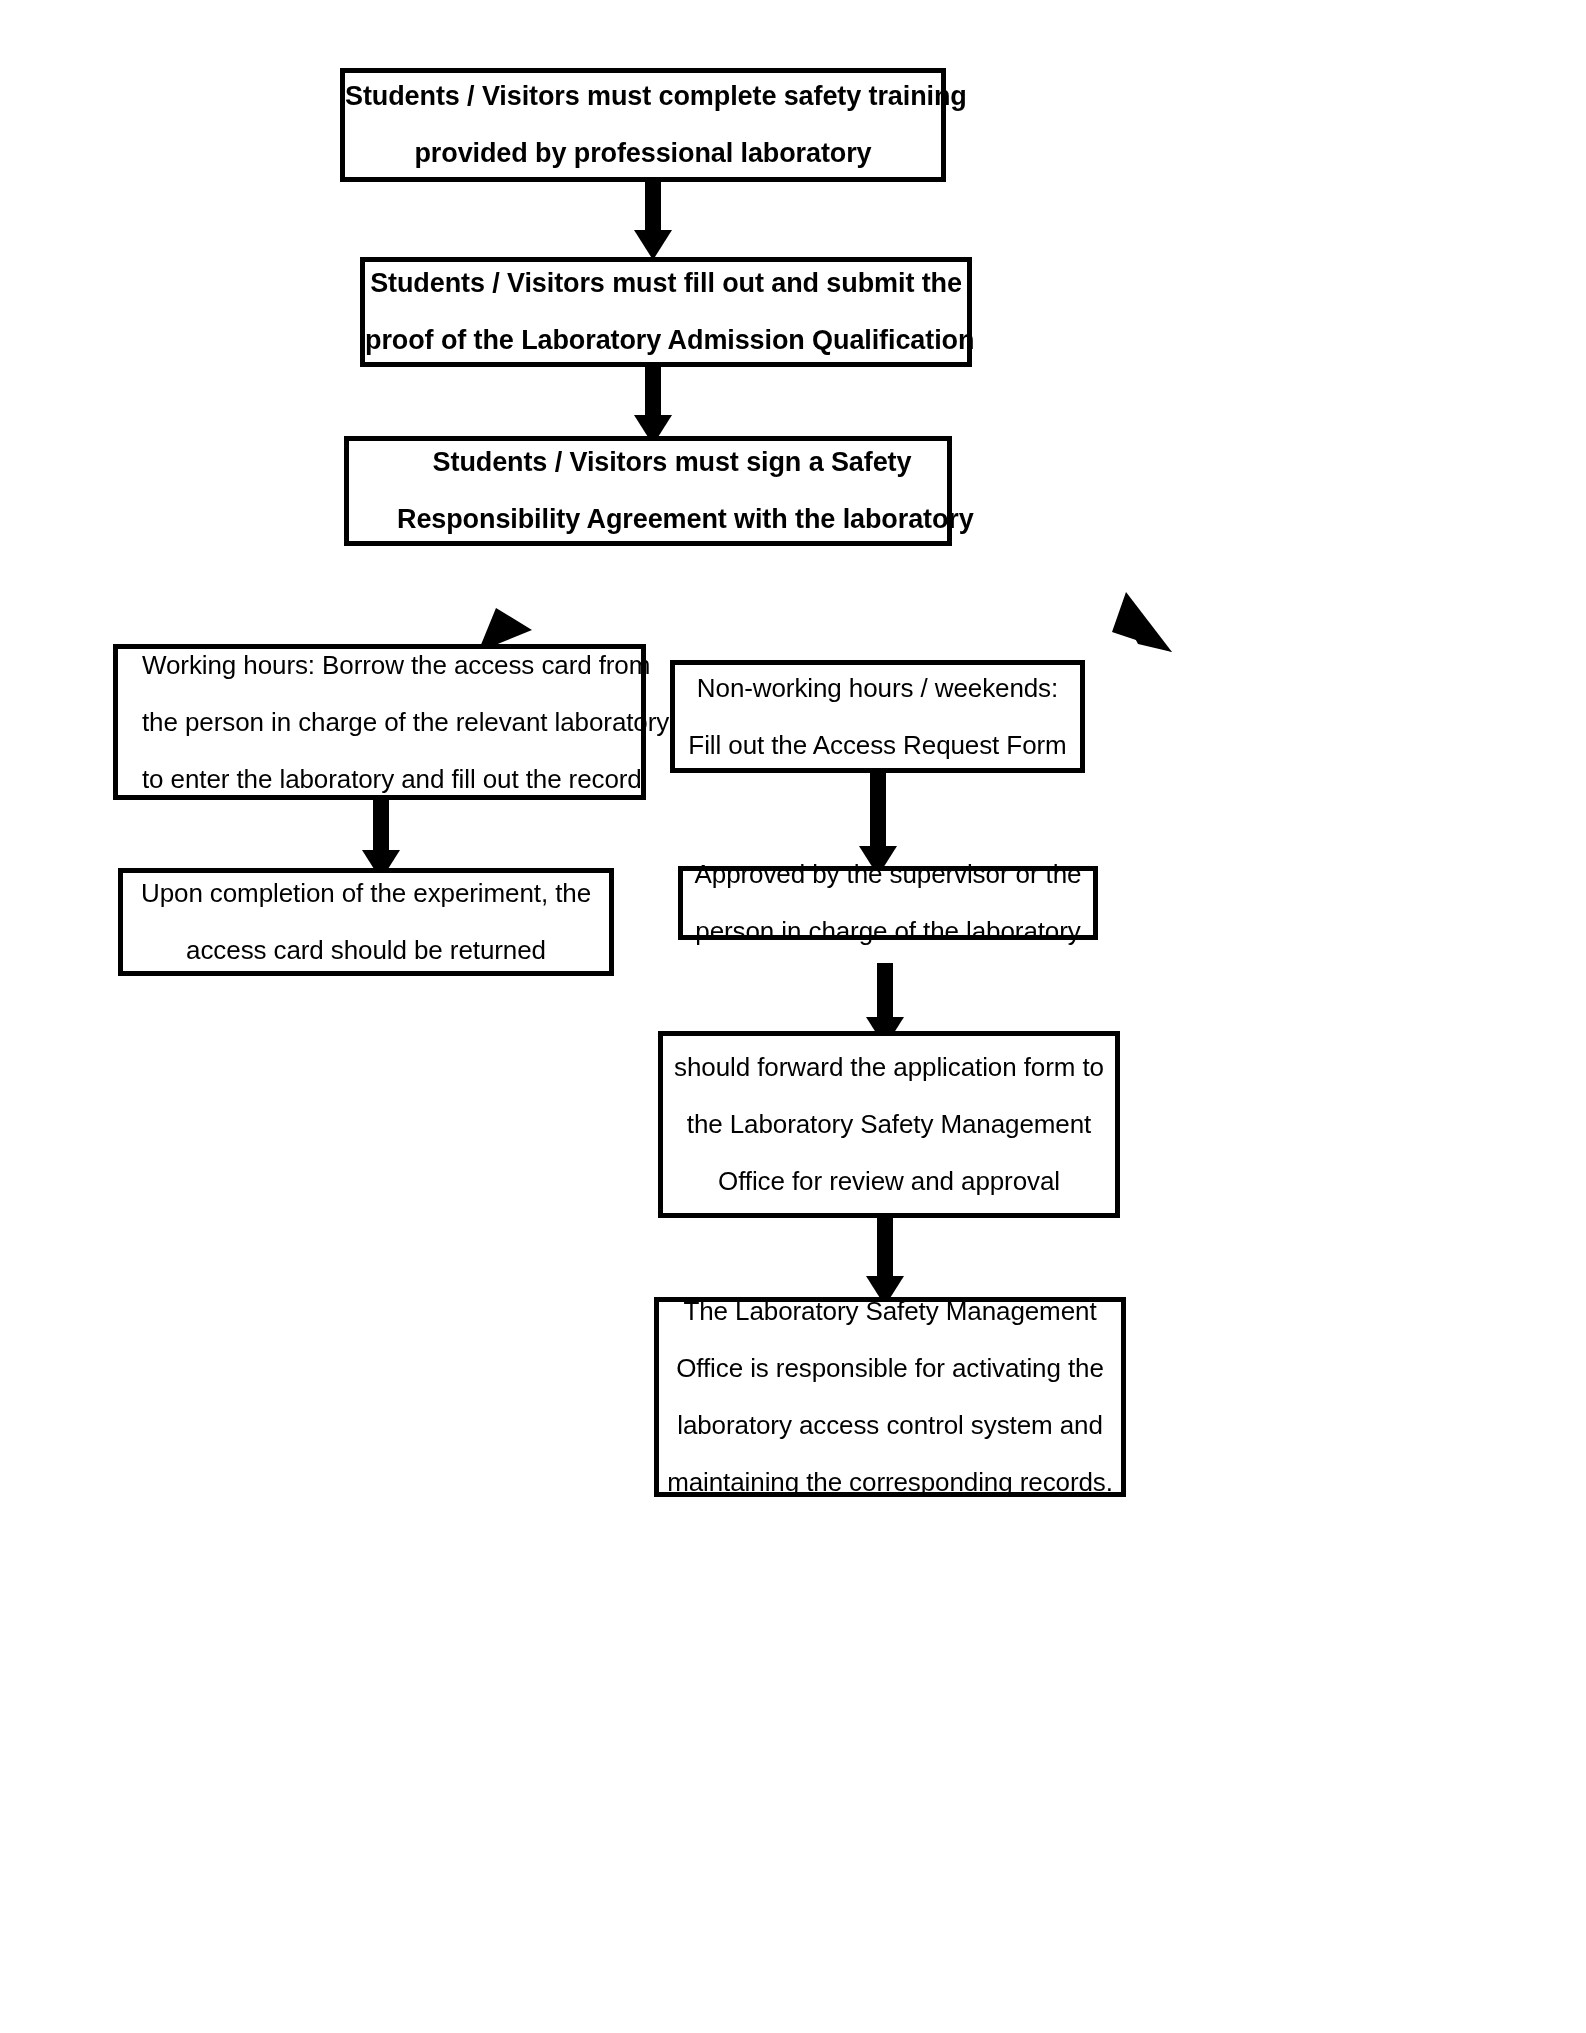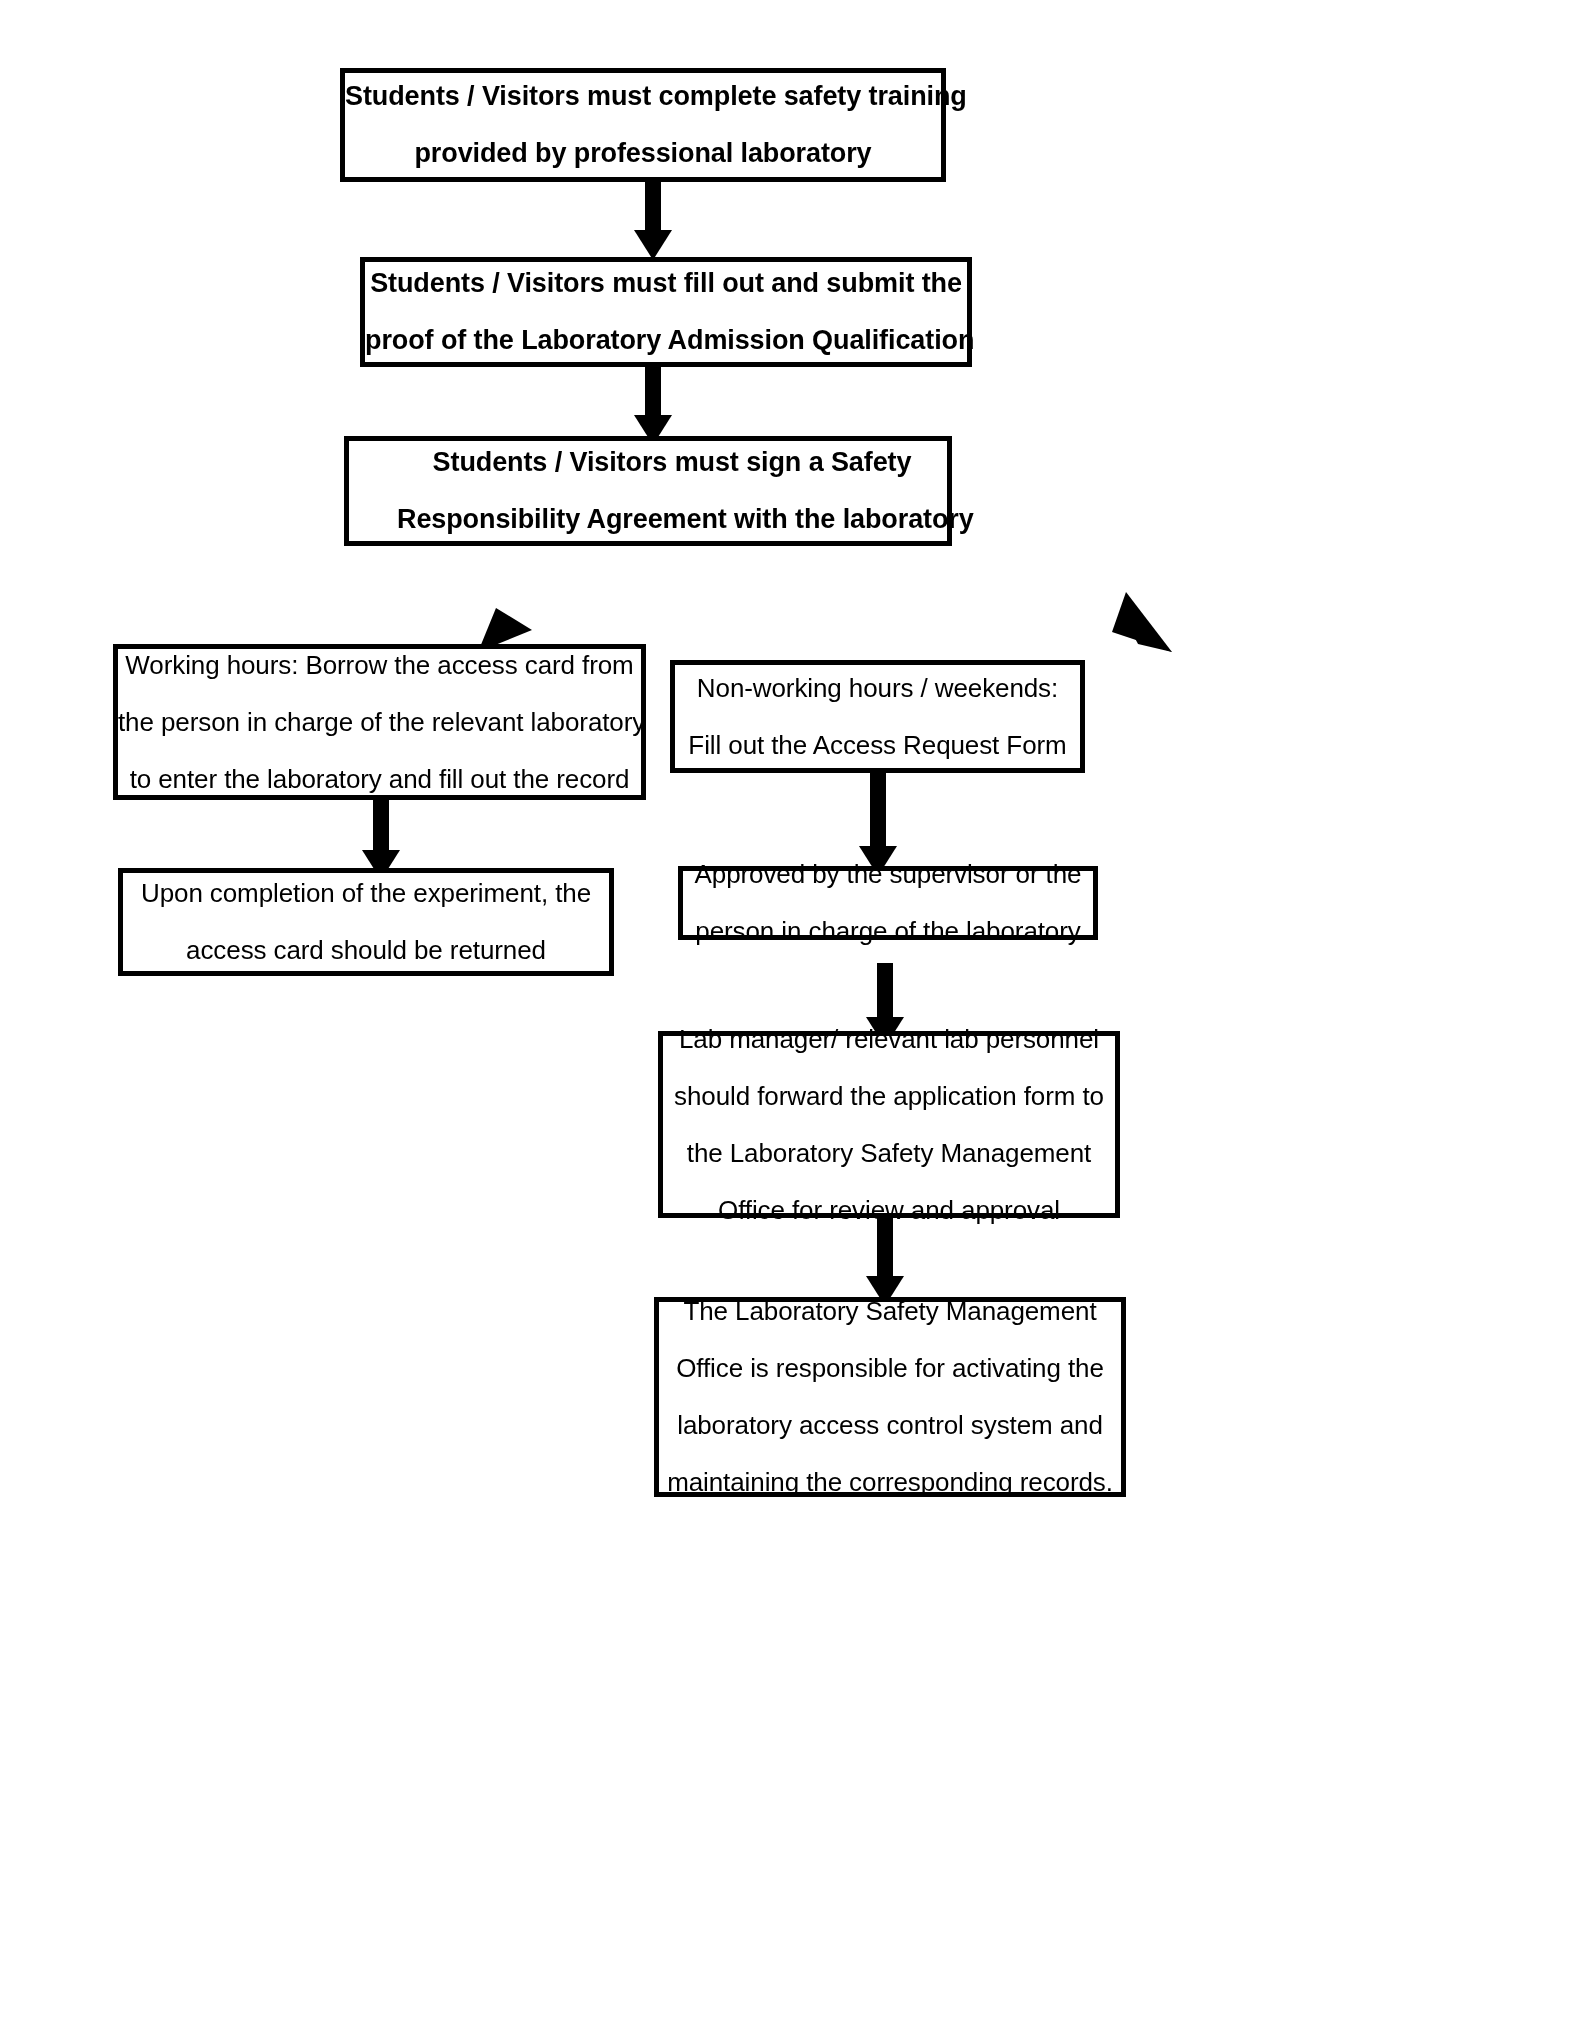--- a/index.html
+++ b/index.html
@@ -118,21 +118,21 @@
   <div class="node bold" style="left:340px; top:257px; width:612px; height:110px;margin-left:20px;">
     <span class="line">Students / Visitors must fill out and submit the</span>
     <span class="line">proof of the Laboratory Admission Qualification</span>
   </div>
 
   <div class="node bold" style="left:344px; top:436px; width:608px; height:110px;padding-left:48px;">
     <span class="line">Students / Visitors must sign a Safety</span>
     <span class="line">Responsibility Agreement with the laboratory</span>
   </div>
 
-  <div class="node regular" style="left:113px; top:644px; width:533px; height:156px;">
+  <div class="node regular" style="left:113px; top:644px; width:533px; height:156px;padding-left:24px;">
     <span class="line">Working hours: Borrow the access card from</span>
     <span class="line">the person in charge of the relevant laboratory</span>
     <span class="line">to enter the laboratory and fill out the record</span>
   </div>
 
   <div class="node regular" style="left:670px; top:660px; width:415px; height:113px;">
     <span class="line">Non-working hours / weekends:</span>
     <span class="line">Fill out the Access Request Form</span>
   </div>
 
@@ -140,21 +140,20 @@
     <span class="line">Upon completion of the experiment, the</span>
     <span class="line">access card should be returned</span>
   </div>
 
   <div class="node regular" style="left:678px; top:866px; width:420px; height:74px;">
     <span class="line">Approved by the supervisor or the</span>
     <span class="line">person in charge of the laboratory</span>
   </div>
 
   <div class="node regular" style="left:658px; top:1031px; width:462px; height:187px;">
-    <span class="line">Lab manager/ relevant lab personnel</span>
     <span class="line">should forward the application form to</span>
     <span class="line">the Laboratory Safety Management</span>
     <span class="line">Office for review and approval</span>
   </div>
 
   <div class="node regular" style="left:654px; top:1297px; width:472px; height:200px;">
     <span class="line">The Laboratory Safety Management</span>
     <span class="line">Office is responsible for activating the</span>
     <span class="line">laboratory access control system and</span>
     <span class="line">maintaining the corresponding records.</span>

